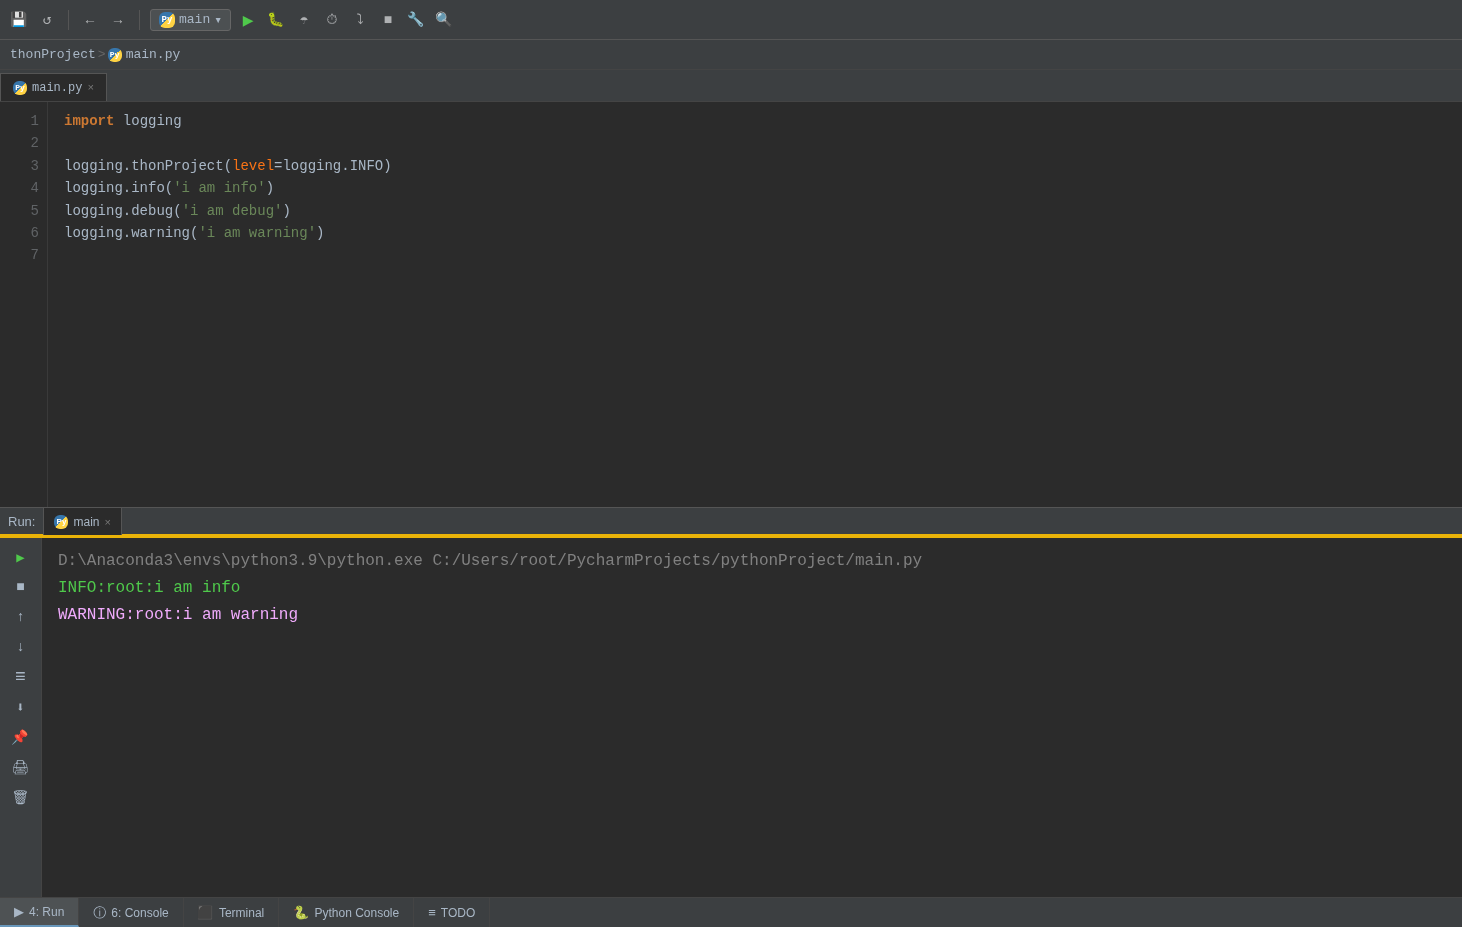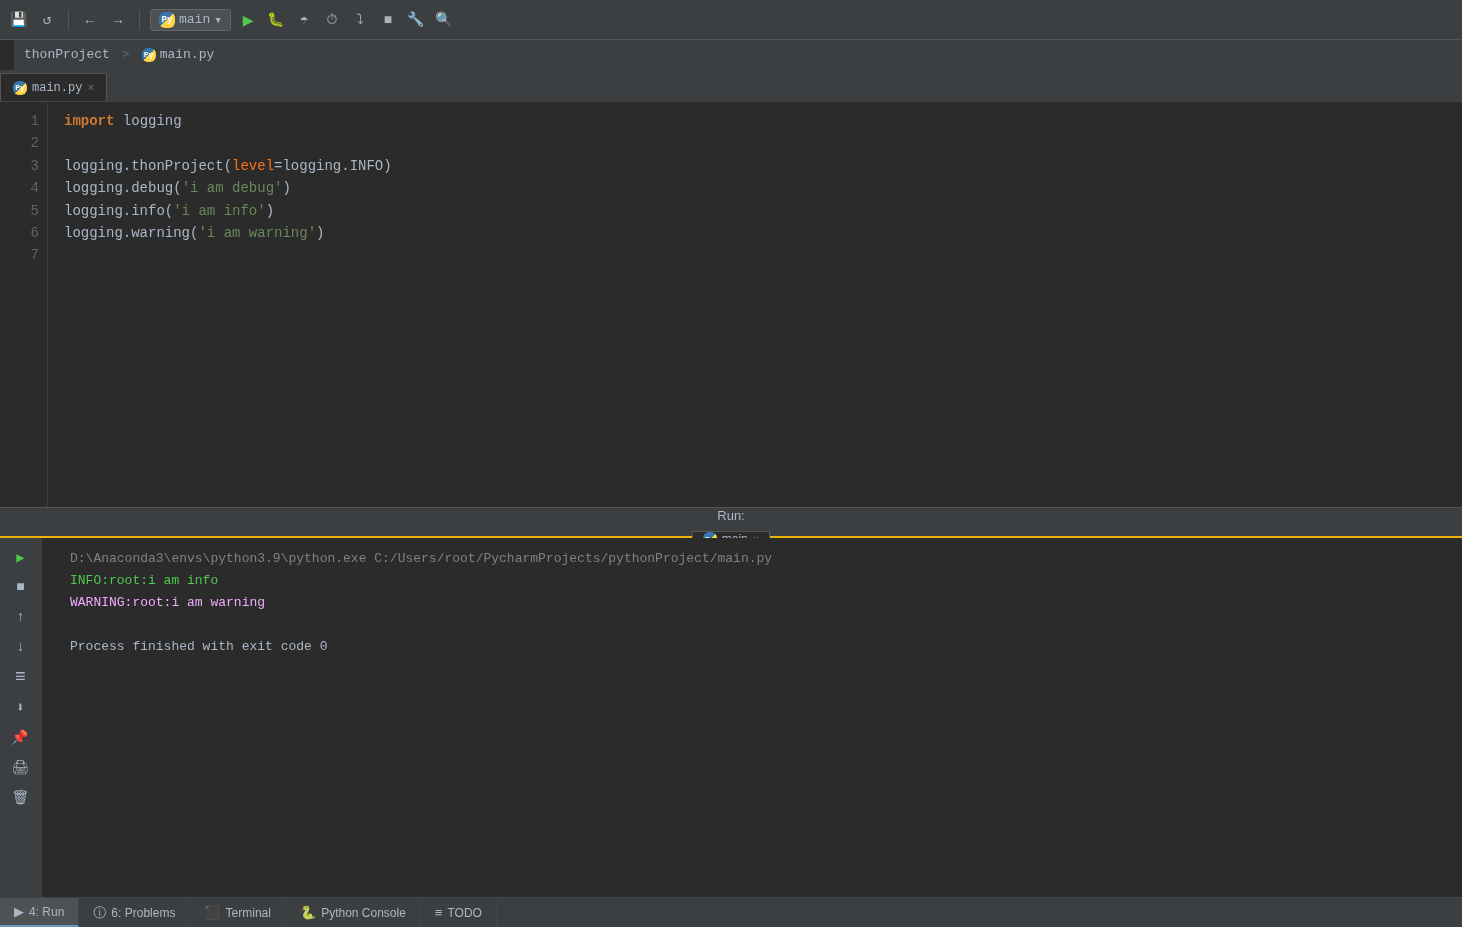--- a/index.html
+++ b/index.html
@@ -54,25 +54,24 @@
       font-size: 13px;
     }
 
     
     .breadcrumb {
       background: #3c3f41;
       height: 30px;
       display: flex;
       align-items: center;
       padding: 0 10px;
-      gap: 12px;
+      gap: 2px;
       border-bottom: 1px solid #444;
       flex-shrink: 0;
       font-size: 13px;
-      margin-left: 14px;
     }
     .breadcrumb-item {
       display: flex;
       align-items: center;
       gap: 4px;
       color: #a9b7c6;
     }
     .breadcrumb-separator { color: #666; }
 
     
@@ -149,23 +148,22 @@
     }
 
     
     .run-header {
       background: #3c3f41;
       height: 30px;
       display: flex;
       align-items: center;
       padding: 0 8px;
       gap: 8px;
-      border-bottom: 2px solid #eab308;
-      flex-shrink: 0;
-      flex-direction: column;
+      border-bottom: 4px solid #eab308;
+      flex-shrink: 0;
     }
     .run-label {
       color: #a9b7c6;
       font-size: 13px;
       font-family: sans-serif;
     }
     .run-tab {
       display: flex;
       align-items: center;
       gap: 5px;
@@ -205,22 +203,22 @@
       justify-content: center;
       color: #a9b7c6;
       font-size: 14px;
       cursor: pointer;
       border-radius: 3px;
     }
     .run-sidebar-btn.active { color: #4fc94b; }
     .run-output {
       flex: 1;
       background: #2b2b2b;
-      padding: 10px 28px;
-      font-size: 13px;
+      padding: 10px 16px;
+      font-size: 16px;
       line-height: 1.7;
       overflow: auto;
       font-family: 'Consolas', 'Courier New', monospace;
     }
     .out-gray { color: #808080; }
     .out-info { color: #4fc94b; }
     .out-warning { color: #f0abfc; }
     .out-normal { color: #a9b7c6; }
 
     
@@ -318,22 +316,22 @@
     <div>3</div>
     <div>4</div>
     <div>5</div>
     <div>6</div>
     <div>7</div>
   </div>
   <div class="code-content">
     <div class="code-line"><span class="kw">import</span><span> logging</span></div>
     <div class="code-line"></div>
     <div class="code-line"><span>logging.thonProject(</span><span class="param">level</span><span>=logging.INFO)</span></div>
+    <div class="code-line"><span>logging.info(</span><span class="str">'i am info'</span><span>)</span></div>
     <div class="code-line"><span>logging.debug(</span><span class="str">'i am debug'</span><span>)</span></div>
-    <div class="code-line"><span>logging.info(</span><span class="str">'i am info'</span><span>)</span></div>
     <div class="code-line"><span>logging.warning(</span><span class="str">'i am warning'</span><span>)</span></div>
     <div class="code-line"></div>
   </div>
 </div>
 
 <div class="run-panel">
 
   <div class="run-header">
     <span class="run-label">Run:</span>
     <div class="run-tab">
@@ -355,33 +353,32 @@
       <div class="run-sidebar-btn">📌</div>
       <div class="run-sidebar-btn">🖨</div>
       <div class="run-sidebar-btn">🗑</div>
     </div>
 
     <div class="run-output">
       <div class="out-gray">D:\Anaconda3\envs\python3.9\python.exe C:/Users/root/PycharmProjects/pythonProject/main.py</div>
       <div class="out-info">INFO:root:i am info</div>
       <div class="out-warning">WARNING:root:i am warning</div>
       <div class="out-normal">&nbsp;</div>
-      <div class="out-normal">Process finished with exit code 0</div>
     </div>
   </div>
 </div>
 
 <div class="status-bar">
   <div class="status-item active">
     <span class="status-icon">▶</span>
     <span>4: Run</span>
   </div>
   <div class="status-item">
     <span class="status-icon">ⓘ</span>
-    <span>6: Problems</span>
+    <span>6: Console</span>
   </div>
   <div class="status-item">
     <span class="status-icon">⬛</span>
     <span>Terminal</span>
   </div>
   <div class="status-item">
     <span class="status-icon">🐍</span>
     <span>Python Console</span>
   </div>
   <div class="status-item">

